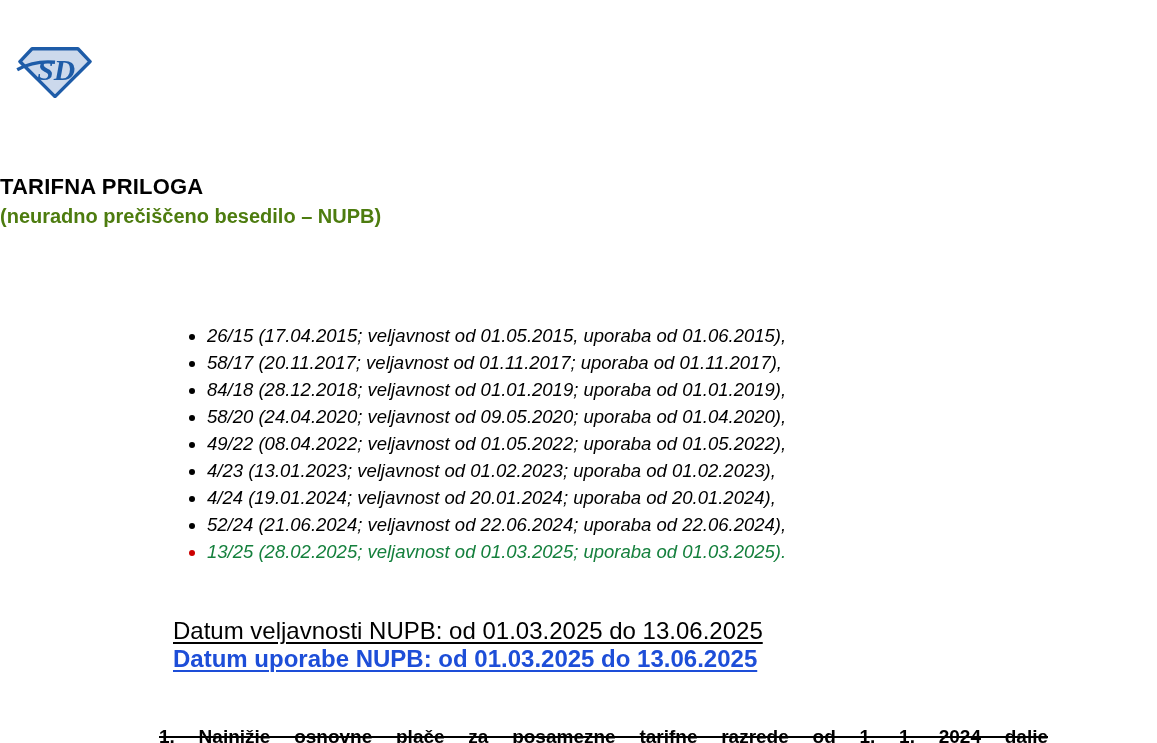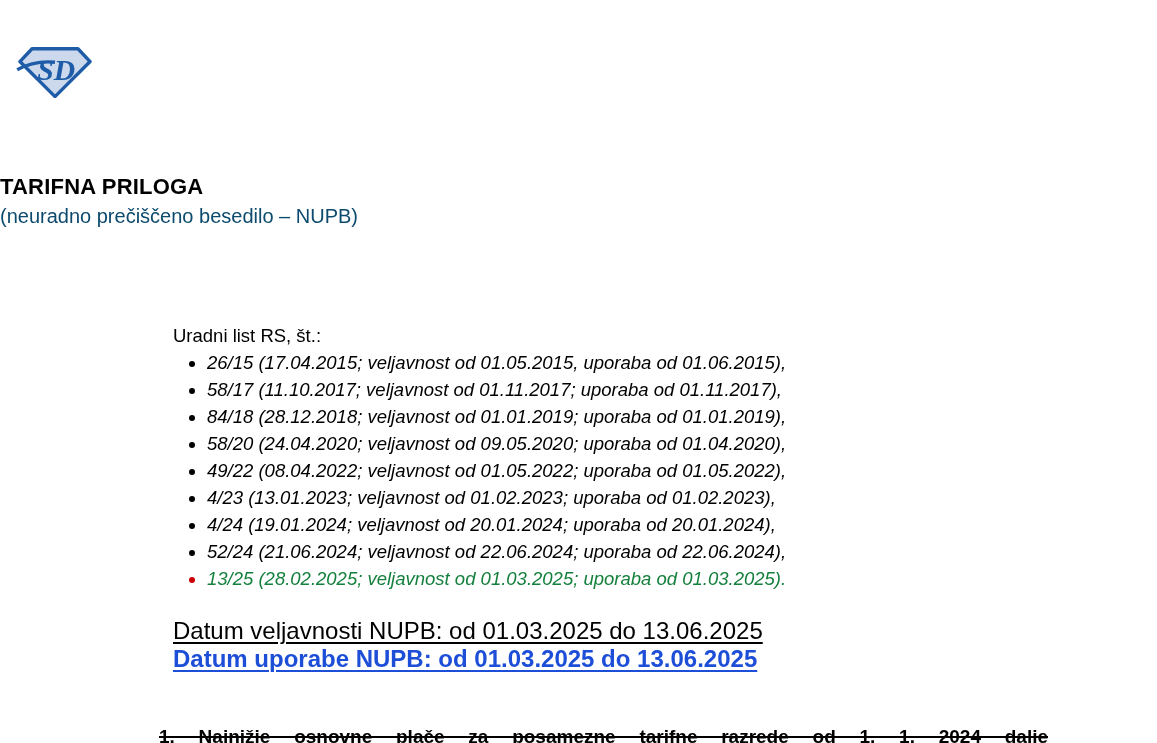--- a/index.html
+++ b/index.html
@@ -20,22 +20,22 @@
 
   .title-block {
     position: absolute; top: 172px; left: 0; width: 1157px;
     text-align: left;
   }
   .title-line {
     font-size: 22px; font-weight: bold; line-height: 30px;
     letter-spacing: 0.2px;
   }
   .subtitle {
-    font-size: 20px; font-weight: normal; line-height: 29px;
-    color: #0c4a6e;
+    font-size: 20px; font-weight: bold; line-height: 29px;
+    color: #4d7c0f;
   }
 
   .gazette {
     position: absolute; top: 322px; left: 173px; width: 875px;
     font-size: 18.5px; line-height: 27px;
   }
   .gazette-heading { line-height: 27px; }
   .gazette-list {
     list-style: disc outside;
     padding-left: 34px;
@@ -80,24 +80,23 @@
       <text x="62" y="53" text-anchor="middle" font-family="'Liberation Serif', serif" font-size="44" font-style="italic" font-weight="bold" fill="#1e5ca8">SD</text>
     </svg>
   </div>
 
   <div class="title-block">
     <div class="title-line">TARIFNA PRILOGA</div>
     <div class="subtitle">(neuradno prečiščeno besedilo – NUPB)</div>
   </div>
 
   <div class="gazette">
-    <div class="gazette-heading">Uradni list RS, št.:</div>
     <ul class="gazette-list">
       <li>26/15 (17.04.2015; veljavnost od 01.05.2015, uporaba od 01.06.2015),</li>
-      <li>58/17 (11.10.2017; veljavnost od 01.11.2017; uporaba od 01.11.2017),</li>
+      <li>58/17 (20.11.2017; veljavnost od 01.11.2017; uporaba od 01.11.2017),</li>
       <li>84/18 (28.12.2018; veljavnost od 01.01.2019; uporaba od 01.01.2019),</li>
       <li>58/20 (24.04.2020; veljavnost od 09.05.2020; uporaba od 01.04.2020),</li>
       <li>49/22 (08.04.2022; veljavnost od 01.05.2022; uporaba od 01.05.2022),</li>
       <li>4/23 (13.01.2023; veljavnost od 01.02.2023; uporaba od 01.02.2023),</li>
       <li>4/24 (19.01.2024; veljavnost od 20.01.2024; uporaba od 20.01.2024),</li>
       <li>52/24 (21.06.2024; veljavnost od 22.06.2024; uporaba od 22.06.2024),</li>
       <li class="red">13/25 (28.02.2025; veljavnost od 01.03.2025; uporaba od 01.03.2025).</li>
     </ul>
   </div>
 

